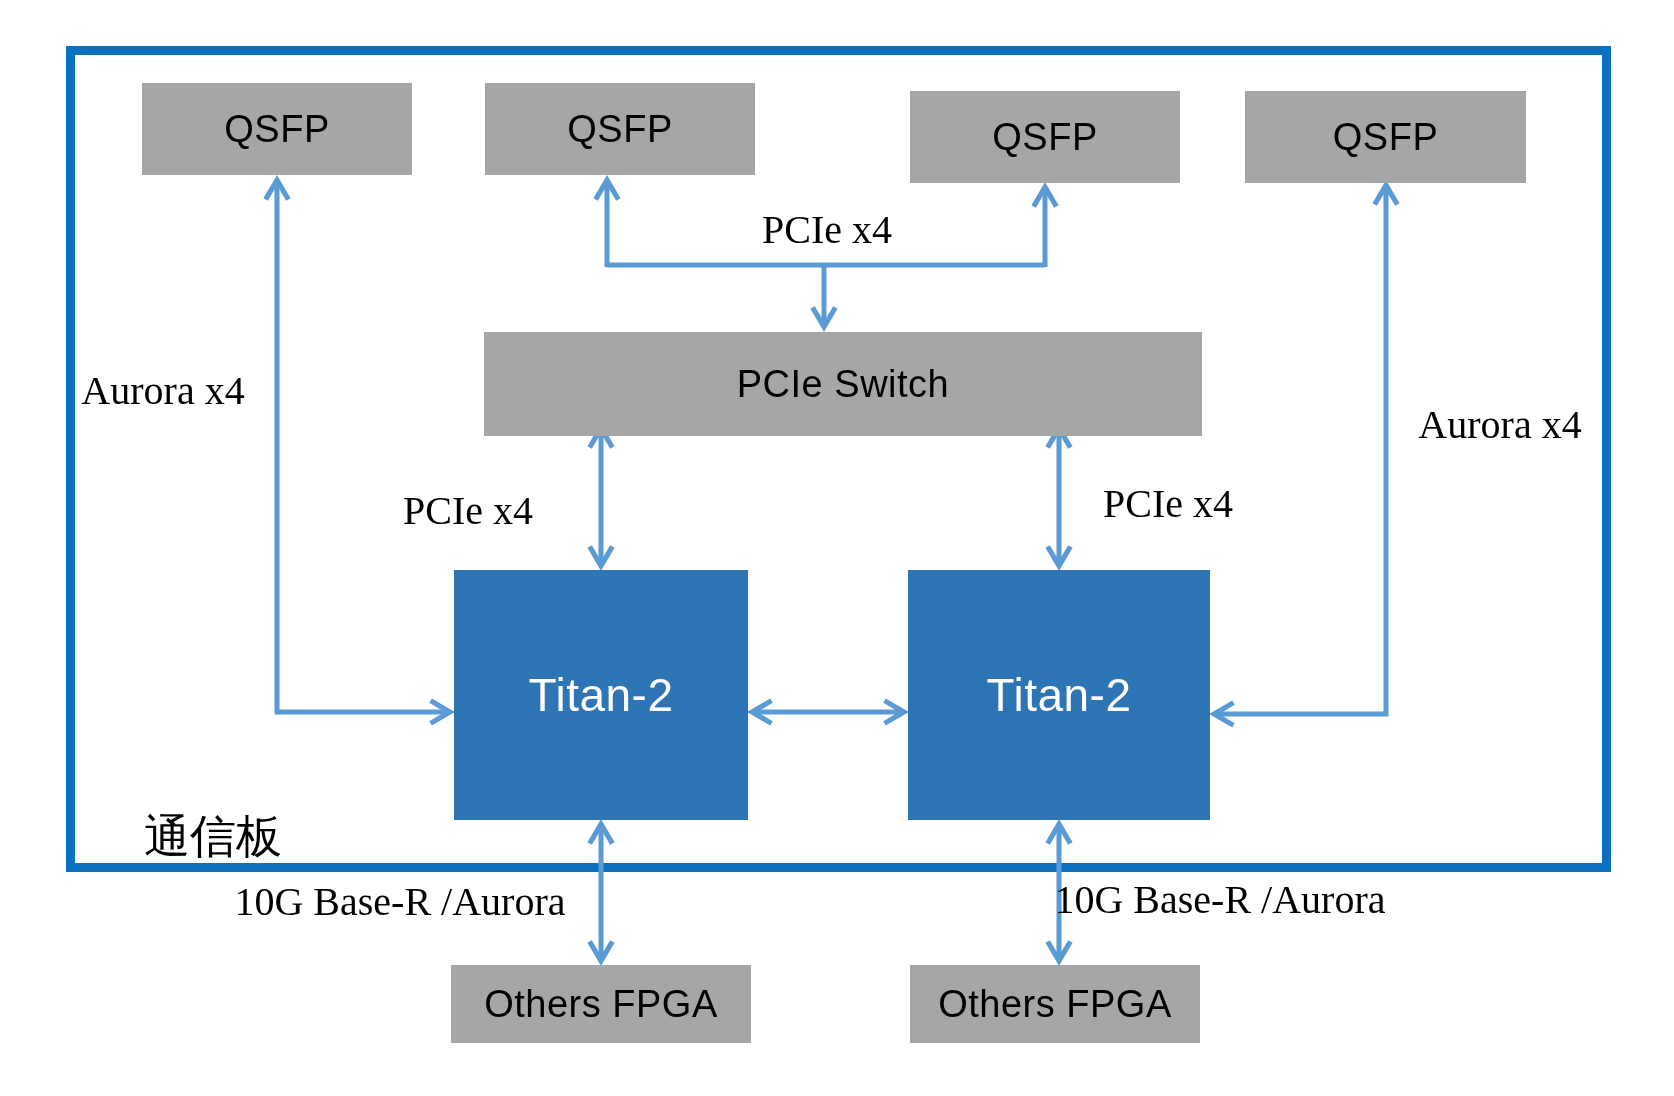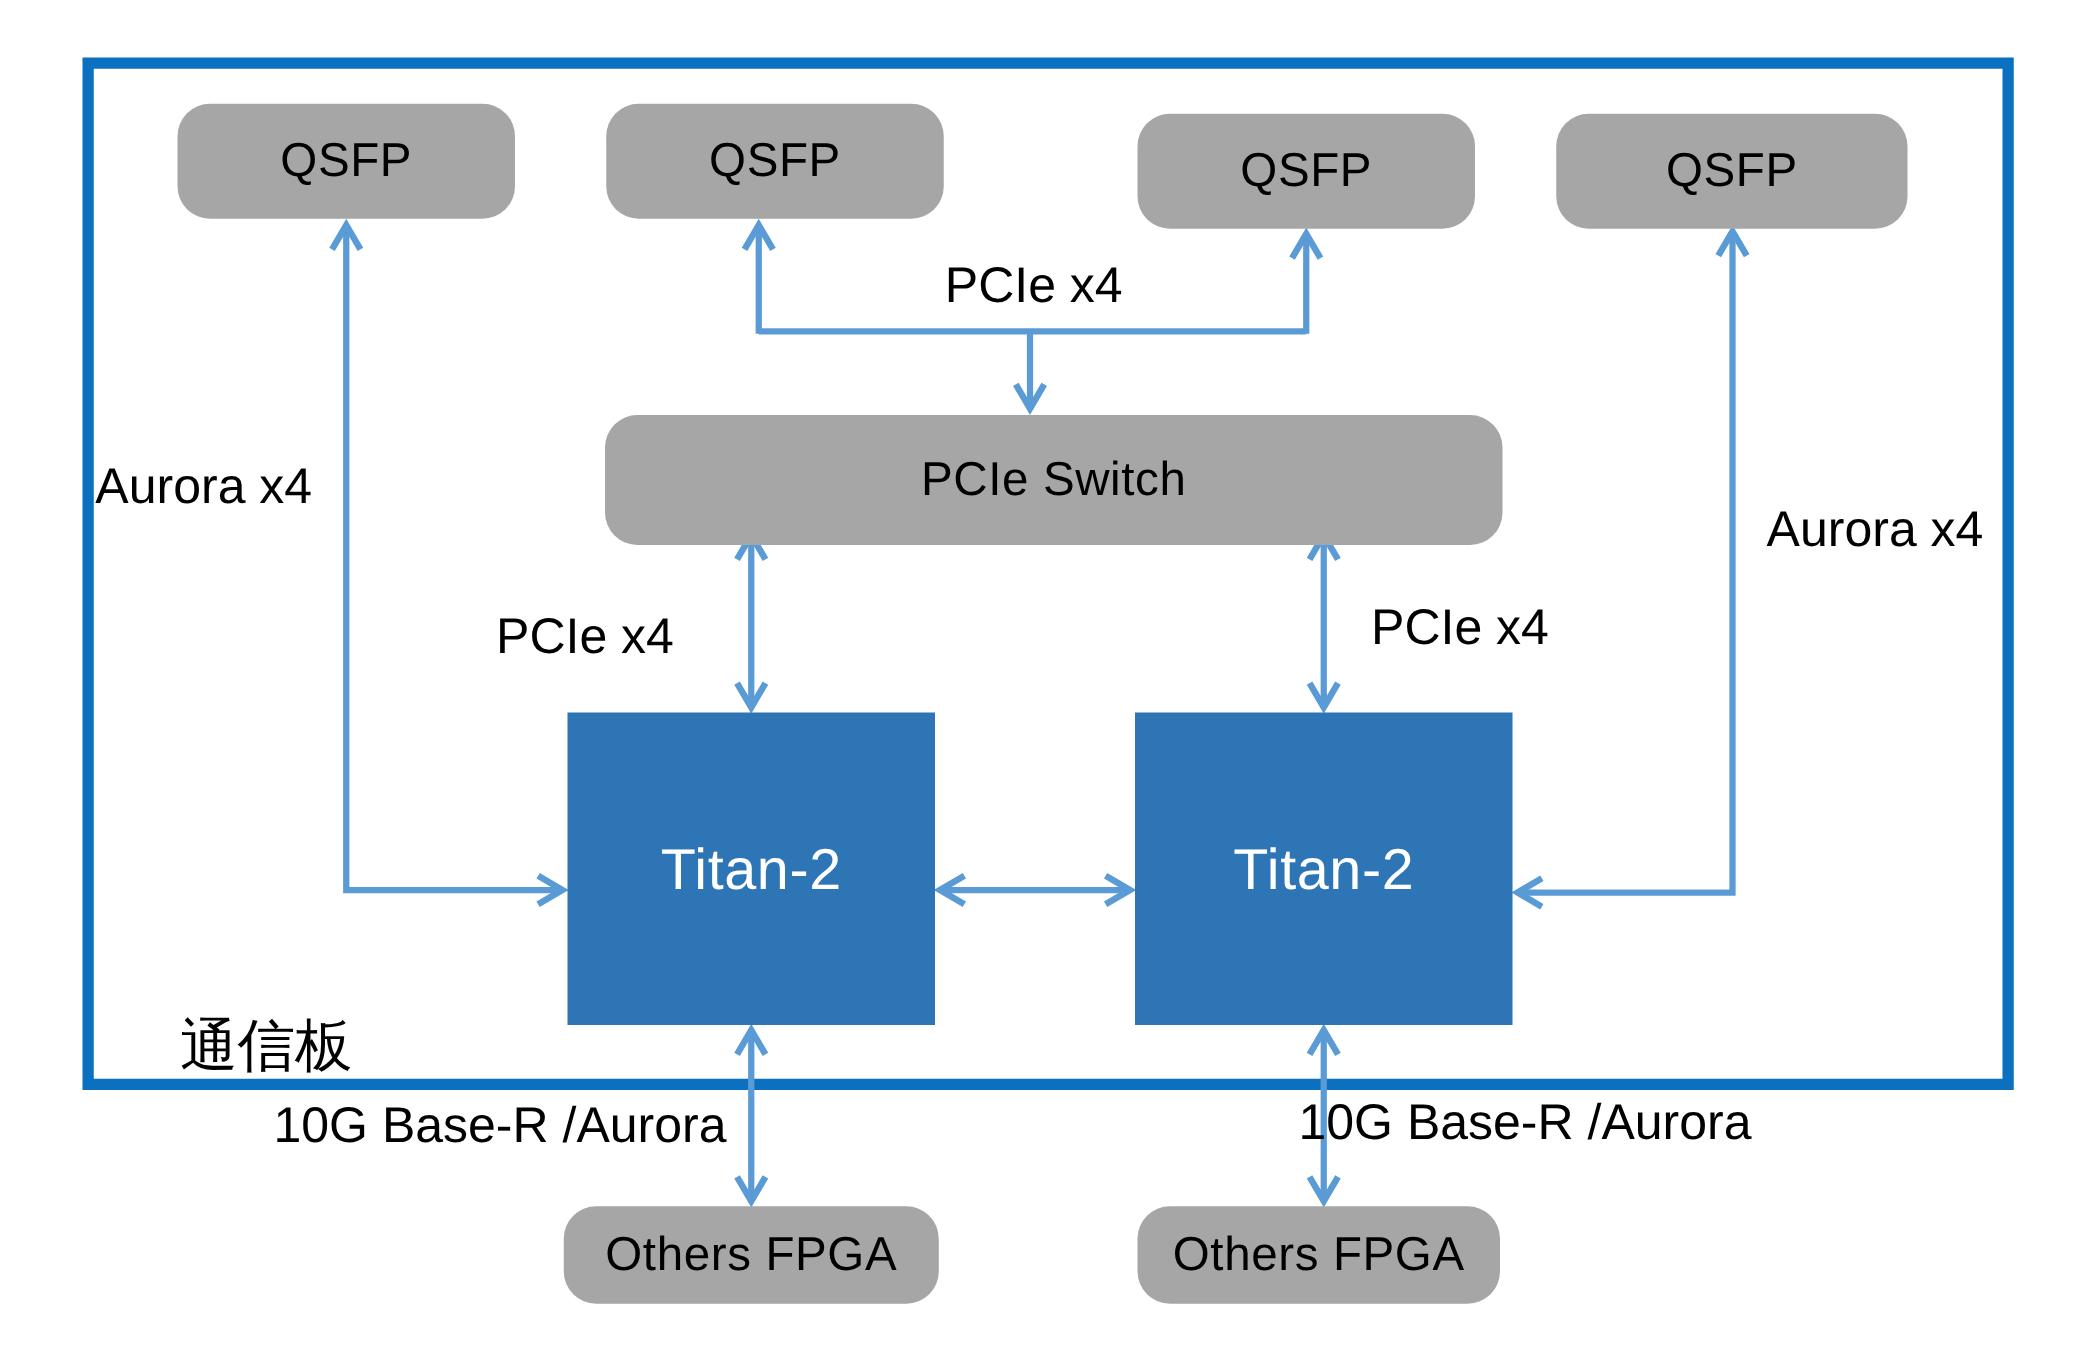--- a/index.html
+++ b/index.html
@@ -19,35 +19,35 @@
   }
   
   svg.wires{position:absolute;left:0;top:0;width:1674px;height:1096px;}
   .wire{stroke:var(--arrow-blue,#5b9bd5);stroke-width:5;fill:none;}
   marker path{stroke:var(--arrow-blue,#5b9bd5);fill:none;stroke-width:2;}
   
   .node{
     position:absolute;display:flex;align-items:center;justify-content:center;
     font-size:38px;line-height:1;letter-spacing:0.5px;
   }
-  .gray{background:var(--box-gray,#a6a6a6);color:var(--text-black,#000);border-radius:26px;}
+  .gray{background:var(--box-gray,#a6a6a6);color:var(--text-black,#000);}
   .blue{background:var(--titan-blue,#2e75b6);color:var(--titan-text,#fff);font-weight:normal;font-size:46px;}
   .qsfp1{left:142px;top:83px;width:270px;height:92px;}
   .qsfp2{left:485px;top:83px;width:270px;height:92px;}
   .qsfp3{left:910px;top:91px;width:270px;height:92px;}
   .qsfp4{left:1245px;top:91px;width:281px;height:92px;}
   .pswitch{left:484px;top:332px;width:718px;height:104px;}
   .titan-left{left:454px;top:570px;width:294px;height:250px;}
   .titan-right{left:908px;top:570px;width:302px;height:250px;}
   .fpga-left{left:451px;top:965px;width:300px;height:78px;}
   .fpga-right{left:910px;top:965px;width:290px;height:78px;}
   
   .lbl{
     position:absolute;transform:translate(-50%,-50%);
-    font-size:40px;white-space:nowrap;color:var(--text-black,#000);
+    font-size:40px;white-space:nowrap;color:var(--text-black,#000);font-family:Liberation Serif, serif;
   }
   .lbl-pcie-top{left:827px;top:229px;}
   .lbl-pcie-left{left:468px;top:510px;}
   .lbl-pcie-right{left:1168px;top:503px;}
   .lbl-aurora-left{left:163px;top:390px;}
   .lbl-aurora-right{left:1500px;top:424px;}
   .lbl-link-left{left:400px;top:901px;}
   .lbl-link-right{left:1220px;top:899px;}
   .board-label{
     position:absolute;left:96px;top:806px;transform:none;

